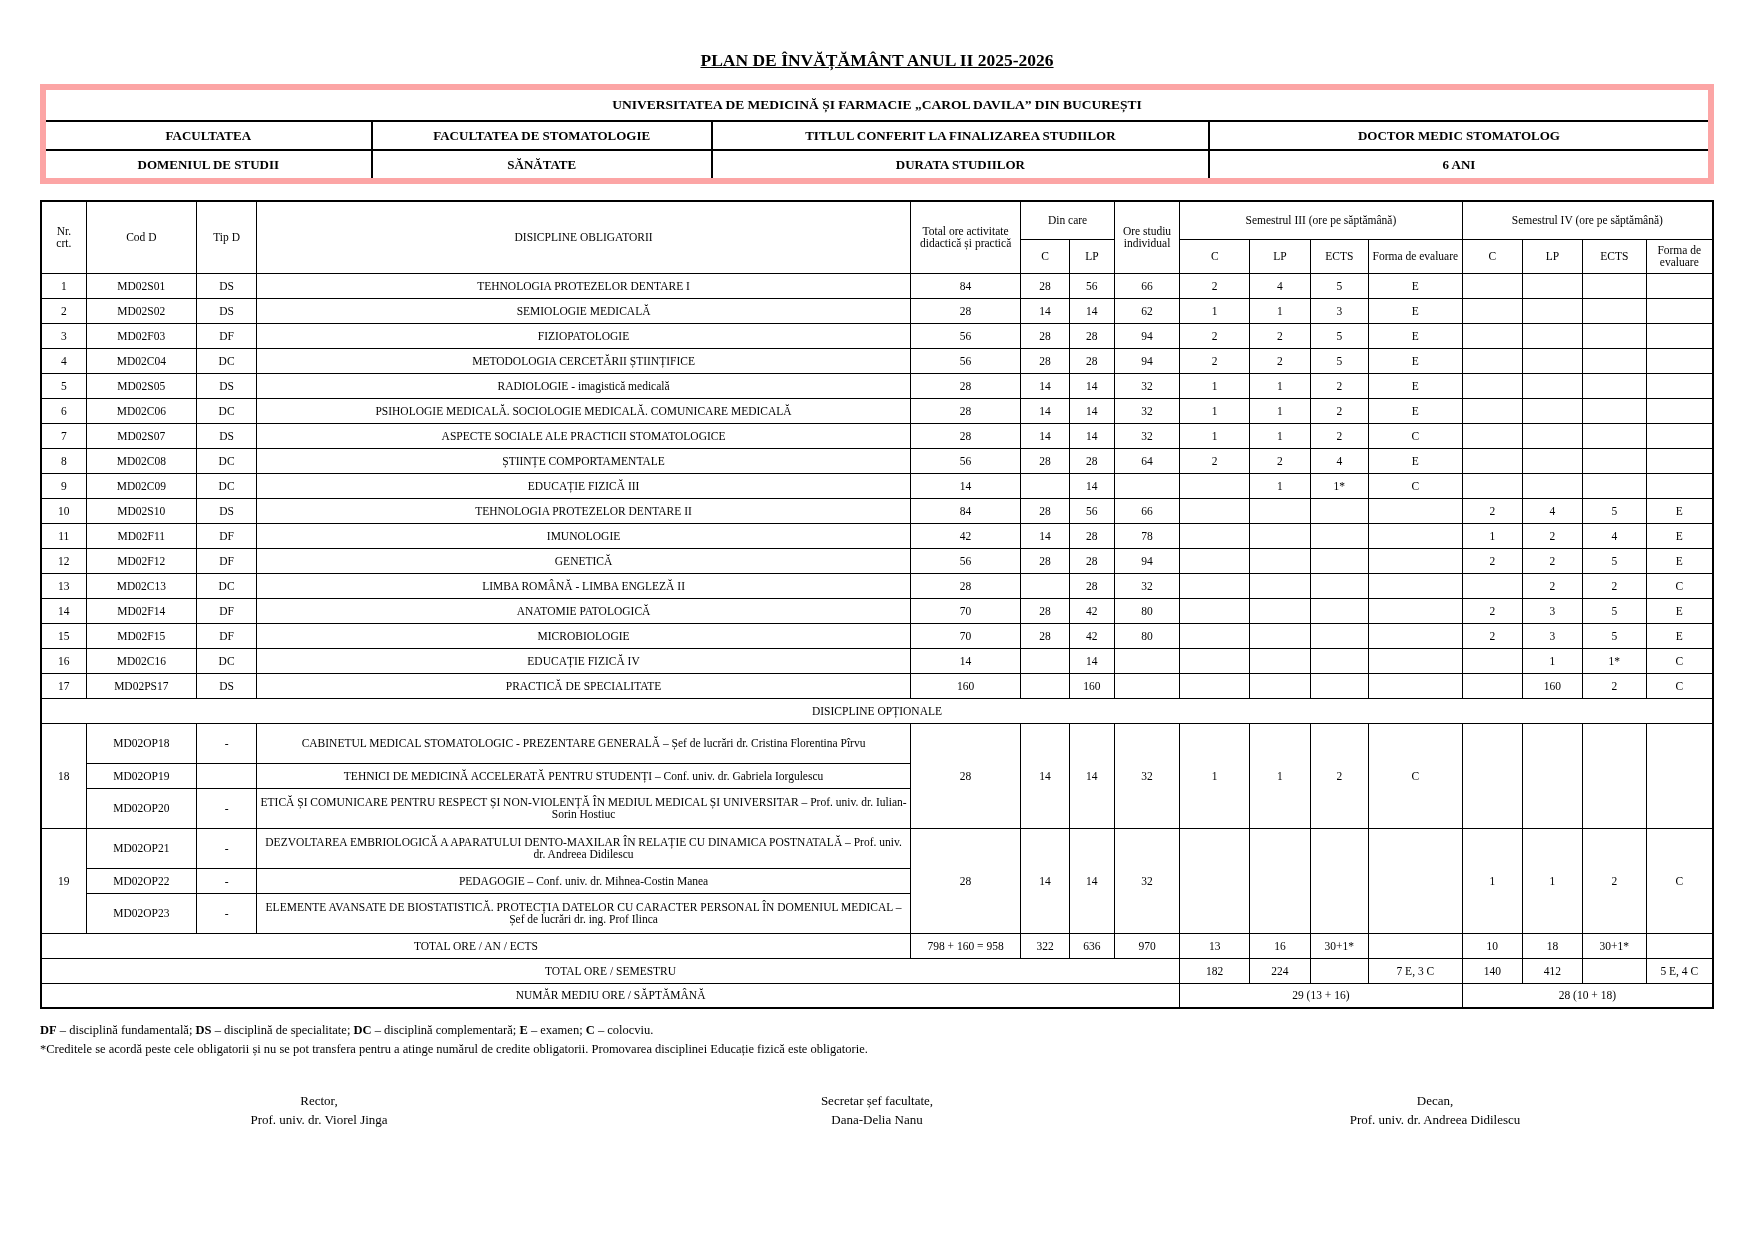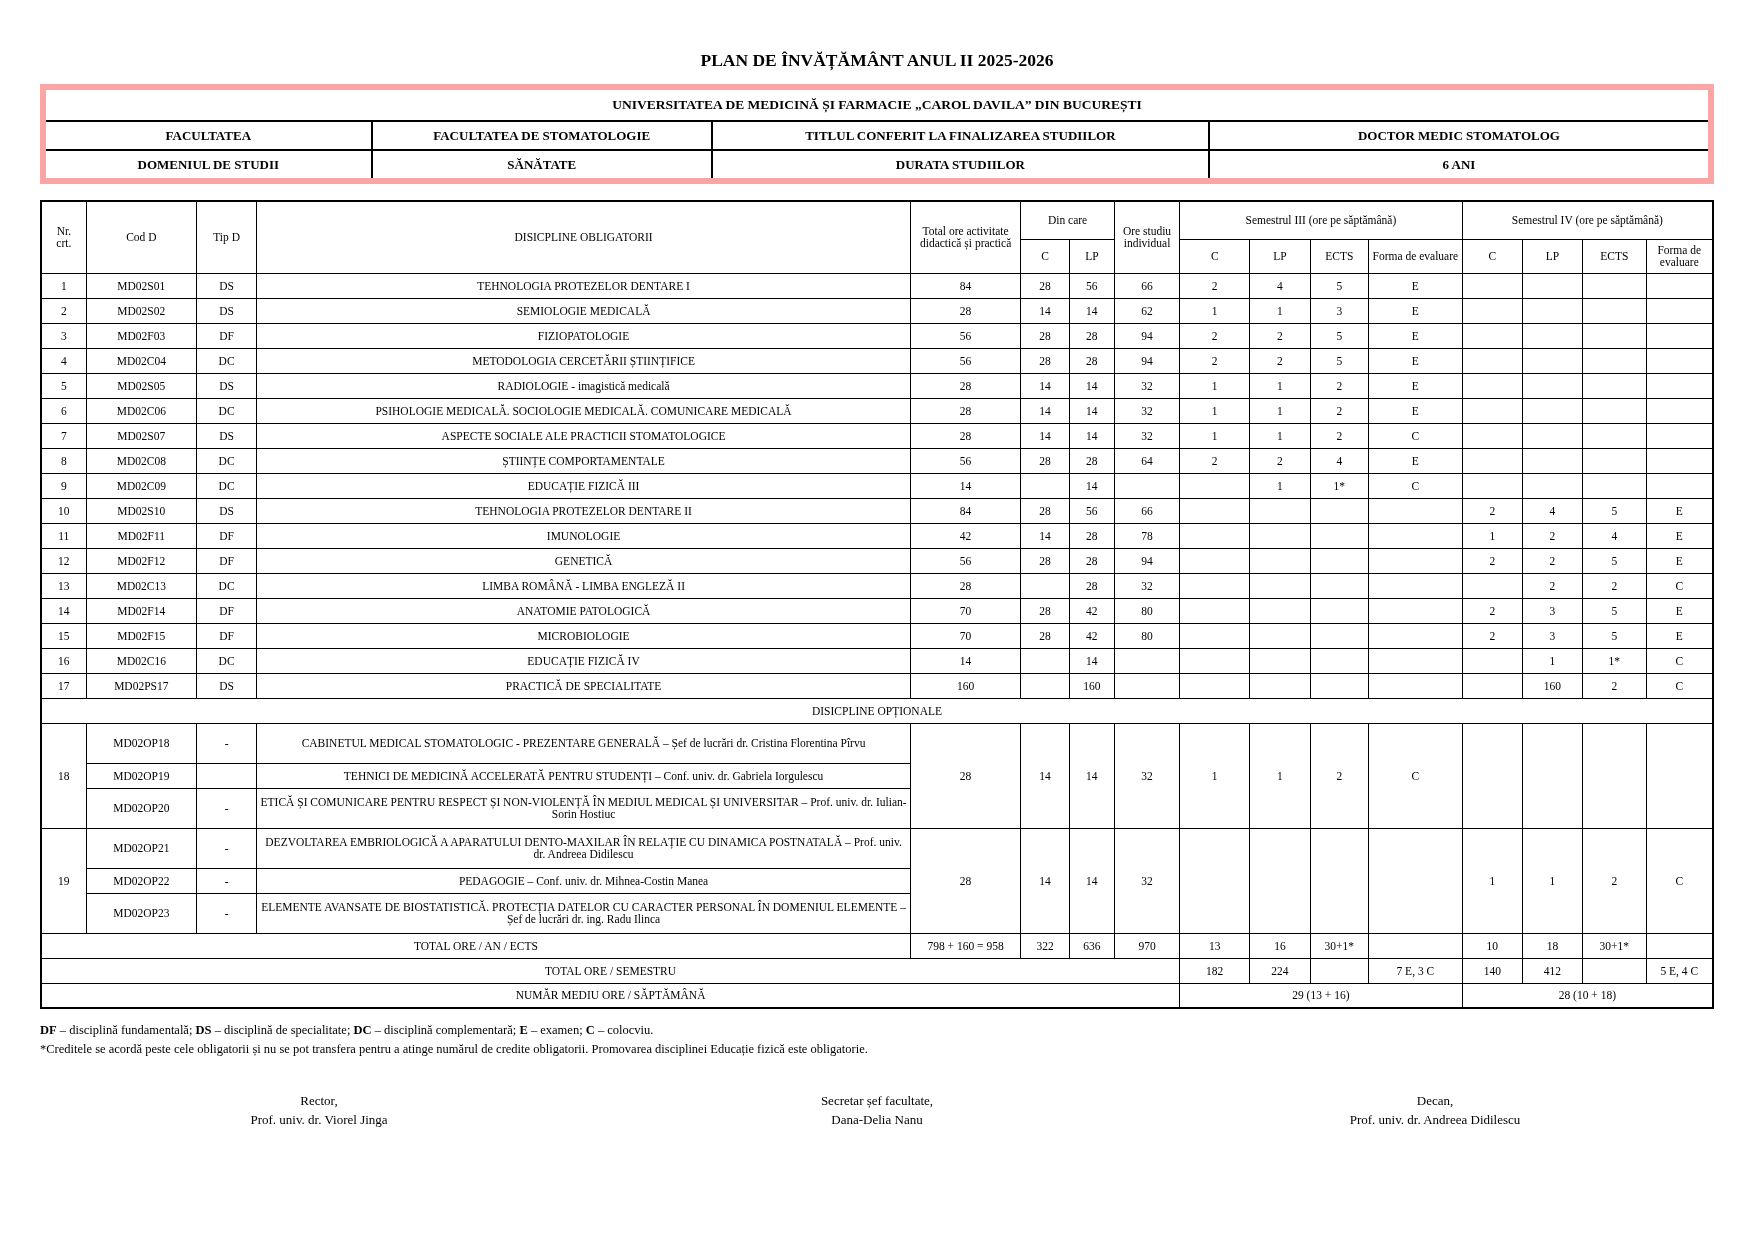--- a/index.html
+++ b/index.html
@@ -2,21 +2,21 @@
 <html><head>
 <meta charset="utf-8">
 <style>
   html,body { margin:0; padding:0; background:#e8e8e8; }
   .page {
     width:1754px; height:1239px; box-sizing:border-box;
     margin:0 auto; background:#ffffff; color:#000;
     font-family:"Liberation Serif","DejaVu Serif",serif;
     padding:50px 40px 0 40px; overflow:hidden;
   }
-  .title { text-align:center; font-weight:700; font-size:17.5px; margin-bottom:13px; }
+  .title { text-align:center; font-weight:700; font-size:17.5px; margin-bottom:13px;text-decoration:underline; }
   table { border-collapse:collapse; width:100%; table-layout:fixed; }
   
   .info-table { border:6px solid #fca5a5; margin-bottom:16px; }
   .info-table td {
     border:2px solid #000; font-weight:700; text-align:center;
     font-size:13px; padding:2px 4px; vertical-align:middle;
   }
   .info-table .uni-row td { height:26px; font-size:13.5px; }
   .info-table .inf-row td { height:23px; }
   
@@ -479,21 +479,21 @@
           <td rowspan="3">C</td>
         </tr>
         <tr class="r-data">
           <td>MD02OP22</td>
           <td>-</td>
           <td class="disc">PEDAGOGIE – Conf. univ. dr. Mihnea-Costin Manea</td>
         </tr>
         <tr class="r-tall">
           <td>MD02OP23</td>
           <td>-</td>
-          <td class="disc">ELEMENTE AVANSATE DE BIOSTATISTICĂ. PROTECȚIA DATELOR CU CARACTER PERSONAL ÎN DOMENIUL ELEMENTE – Șef de lucrări dr. ing. Radu Ilinca</td>
+          <td class="disc">ELEMENTE AVANSATE DE BIOSTATISTICĂ. PROTECȚIA DATELOR CU CARACTER PERSONAL ÎN DOMENIUL MEDICAL – Șef de lucrări dr. ing. Prof Ilinca</td>
         </tr>
         <tr class="r-total">
           <td class="lbl" colspan="4">TOTAL ORE / AN / ECTS</td>
           <td class="bold">798 + 160 = 958</td>
           <td class="bold">322</td>
           <td class="bold">636</td>
           <td class="bold">970</td>
           <td class="bold">13</td>
           <td class="bold">16</td>
           <td class="bold">30+1*</td>

